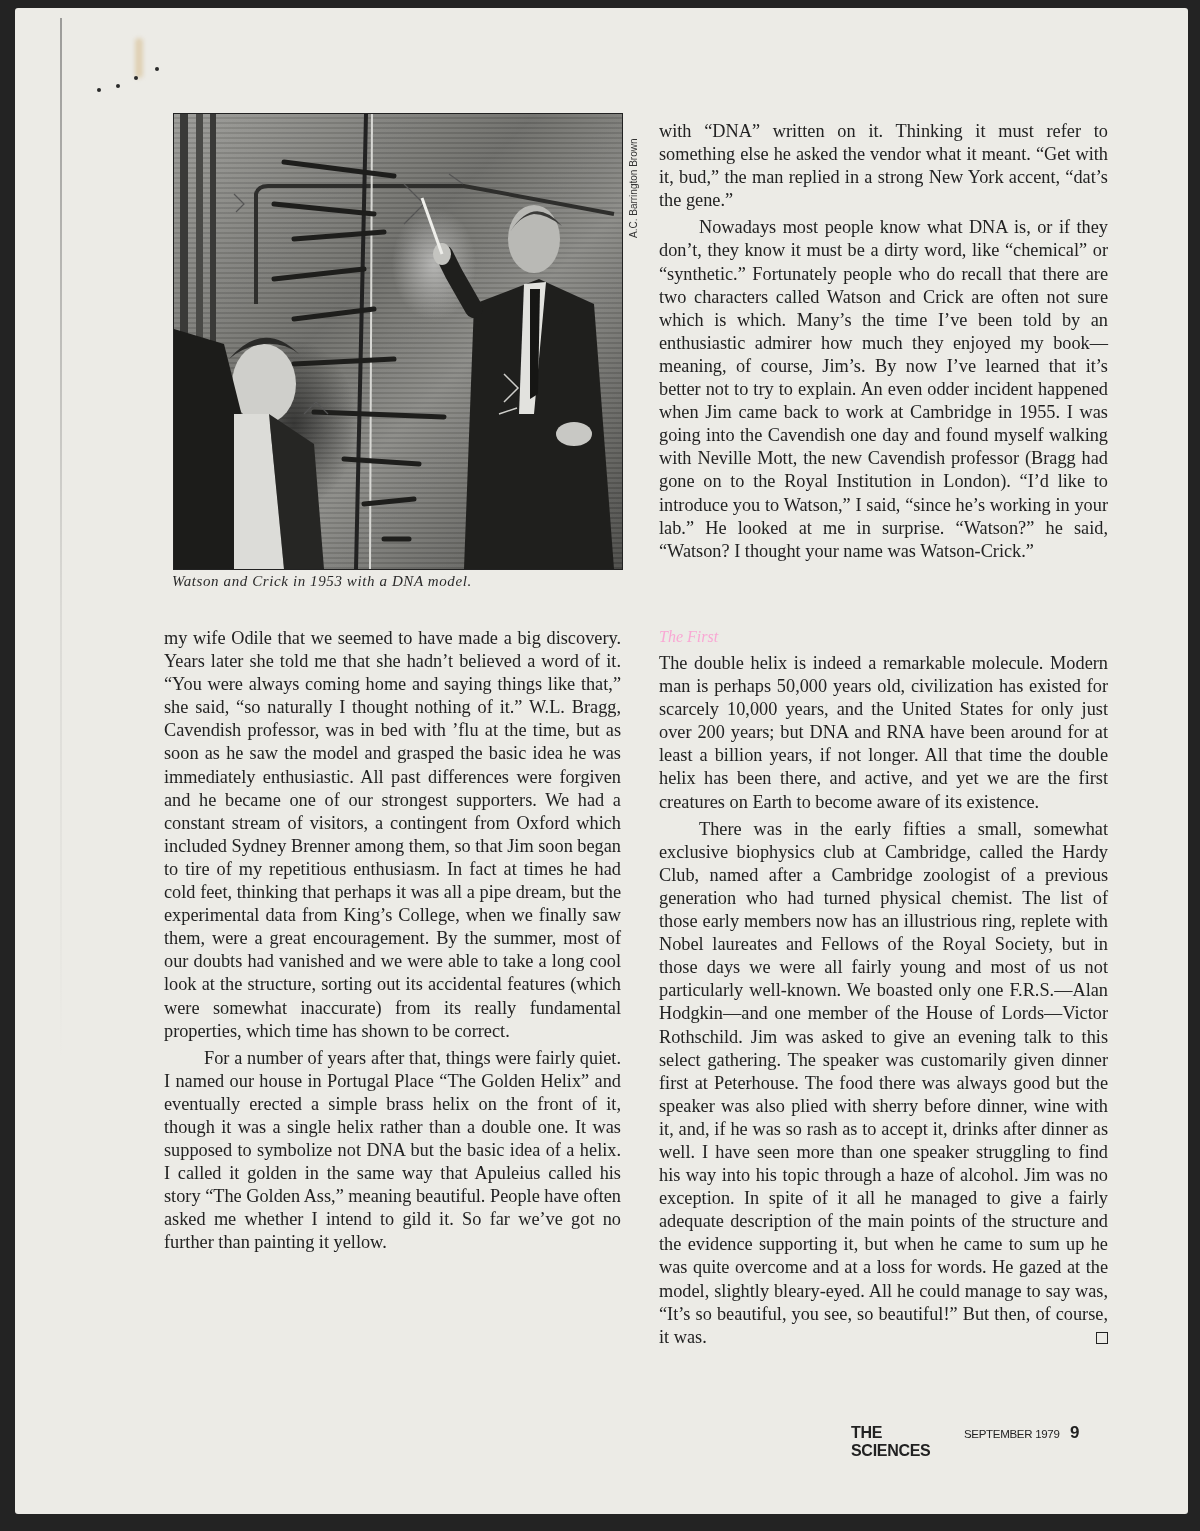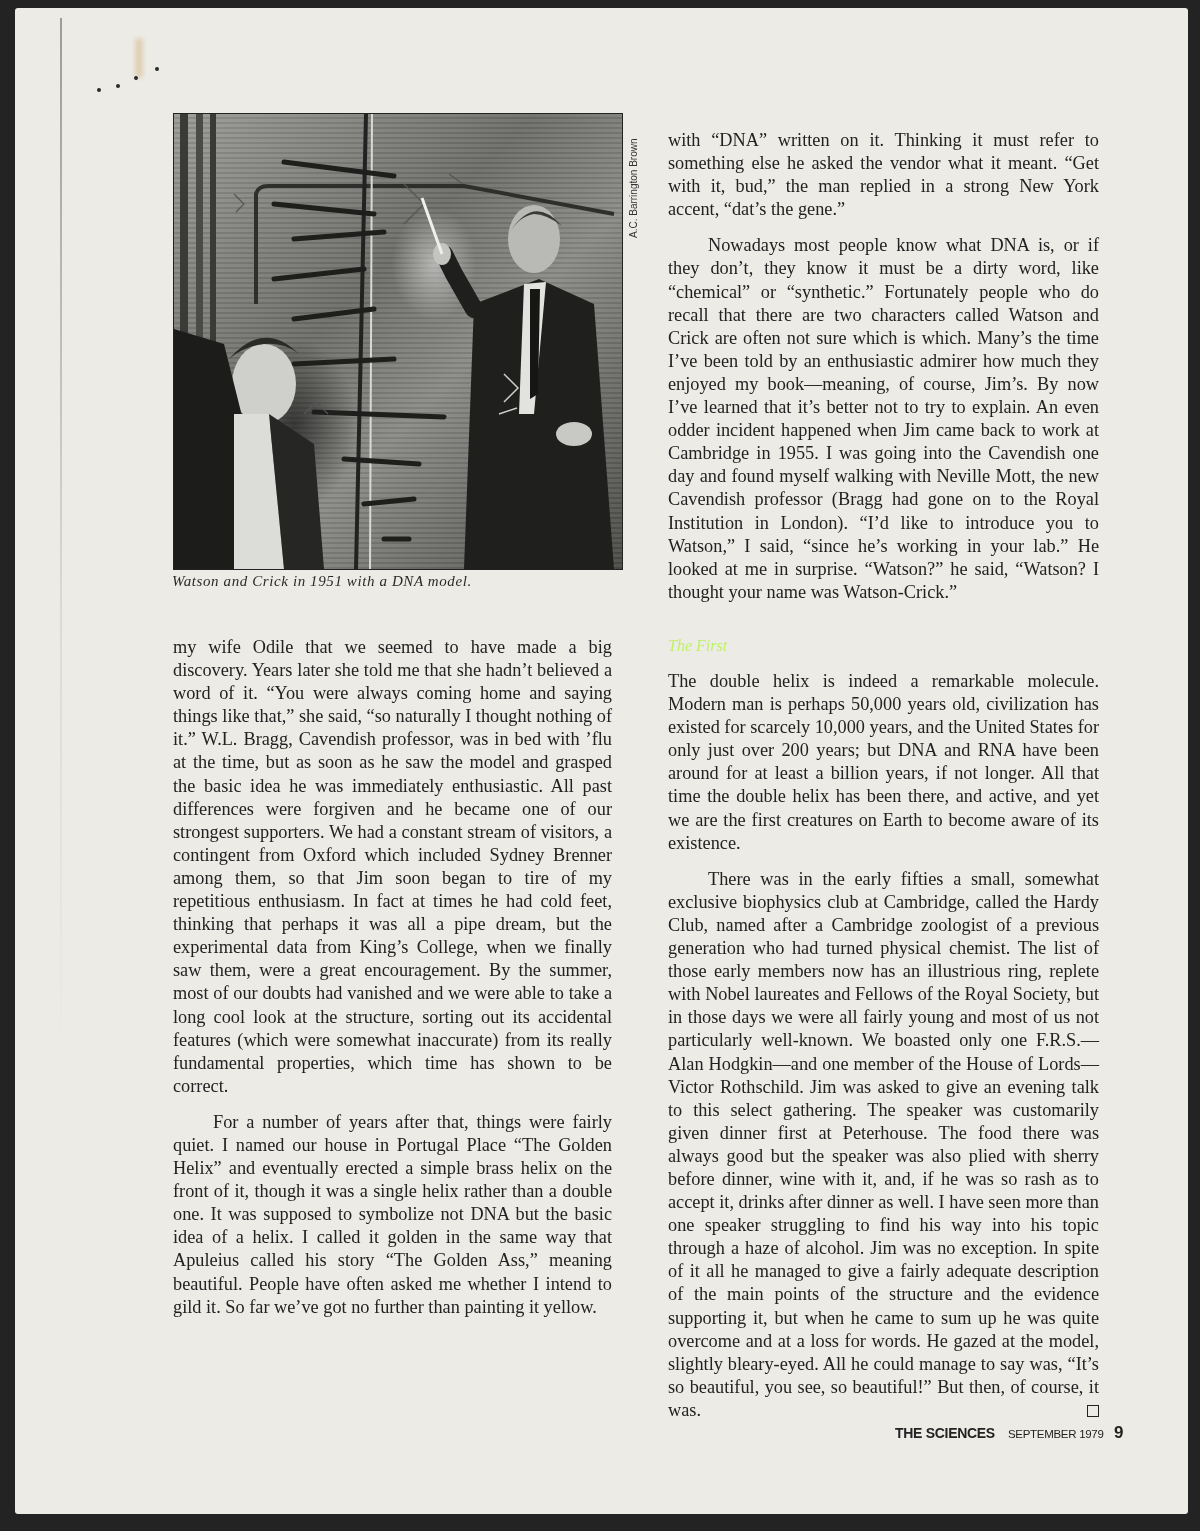--- a/index.html
+++ b/index.html
@@ -66,39 +66,39 @@
 
   
   .col {
     position: absolute;
     font-size: 18.3px;
     line-height: 23.1px;
     color: #222;
     text-align: justify;
     hyphens: manual;
   }
-  .col p { margin: 13px; text-indent: 0; }
+  .col p { margin: 4px; text-indent: 0; }
   .col p.indent { text-indent: 40px; }
   .col-left { left: 160px; top: 623px; width: 465px; }
   .col-right-top { left: 655px; top: 116px; width: 457px; }
   .col-right-bottom { left: 655px; top: 622px; width: 457px; }
-  .subhead { font-style: italic; font-size: 16px; line-height: 22px; color: #bef264; margin: 0; }
+  .subhead { font-style: italic; font-size: 16px; line-height: 22px; color: #f9a8d4; margin: 0; }
   .end-mark {
     display: inline-block; width: 10px; height: 10px;
     border: 1.5px solid #222; float: right; margin-top: 6px;
   }
 
   .footer {
     position: absolute;
     left: 851px; top: 1423px;
     font-family: "Liberation Sans", "DejaVu Sans", sans-serif;
     color: #222;
     display: flex; align-items: baseline; gap: 0;
   }
-  .footer .mag { font-size: 14px; font-weight: bold; letter-spacing: -0.3px; width: 113px; margin-left: 44px; }
+  .footer .mag { font-size: 16px; font-weight: bold; letter-spacing: -0.3px; width: 113px; }
   .footer .date { font-size: 11.5px; font-weight: normal; letter-spacing: -0.3px; width: 106px; }
   .footer .pnum { font-size: 17px; font-weight: bold; }
 </style>
 </head>
 <body>
 
 <div class="page">
   <div class="fold-line"></div>
   <div class="stain"></div>
   <div class="dot" style="left:82px;top:80px"></div>
@@ -147,21 +147,21 @@
     <path d="M356 175 L366 175 L364 280 L356 285 Z" fill="#161614"></path>
     <path d="M300 195 L280 160 L270 140" stroke="#1f1f1d" stroke-width="18" stroke-linecap="round" fill="none"></path>
     <ellipse cx="268" cy="140" rx="9" ry="11" fill="#c4c4c0"></ellipse>
     <line x1="268" y1="140" x2="248" y2="84" stroke="#efefeb" stroke-width="3"></line>
     <ellipse cx="400" cy="320" rx="18" ry="12" fill="#c8c8c4"></ellipse>
     <path d="M330 260 l14 14 l-14 14 M325 300 l18 -6" stroke="#cfcfcb" stroke-width="1.5" fill="none"></path>
   </svg>
 </div>
 
 <div class="credit">A.C. Barrington Brown</div>
-<div class="caption">Watson and Crick in 1951 with a DNA model.</div>
+<div class="caption">Watson and Crick in 1953 with a DNA model.</div>
 
 <div class="col col-right-top">
   <p>with “DNA” written on it. Thinking it must refer to something else he asked the vendor what it meant. “Get with it, bud,” the man replied in a strong New York accent, “dat’s the gene.”</p>
   <p class="indent">Nowadays most people know what DNA is, or if they don’t, they know it must be a dirty word, like “chemical” or “synthetic.” Fortunately people who do recall that there are two characters called Watson and Crick are often not sure which is which. Many’s the time I’ve been told by an enthusiastic admirer how much they enjoyed my book—meaning, of course, Jim’s. By now I’ve learned that it’s better not to try to explain. An even odder incident happened when Jim came back to work at Cambridge in 1955. I was going into the Cavendish one day and found myself walking with Neville Mott, the new Cavendish professor (Bragg had gone on to the Royal Institution in London). “I’d like to introduce you to Watson,” I said, “since he’s working in your lab.” He looked at me in surprise. “Watson?” he said, “Watson? I thought your name was Watson-Crick.”</p>
 </div>
 
 <div class="col col-left">
   <p>my wife Odile that we seemed to have made a big discovery. Years later she told me that she hadn’t believed a word of it. “You were always coming home and saying things like that,” she said, “so naturally I thought nothing of it.” W.L. Bragg, Cavendish professor, was in bed with ’flu at the time, but as soon as he saw the model and grasped the basic idea he was immediately enthusiastic. All past differences were forgiven and he became one of our strongest supporters. We had a constant stream of visitors, a contingent from Oxford which included Sydney Brenner among them, so that Jim soon began to tire of my repetitious enthusiasm. In fact at times he had cold feet, thinking that perhaps it was all a pipe dream, but the experimental data from King’s College, when we finally saw them, were a great encouragement. By the summer, most of our doubts had vanished and we were able to take a long cool look at the structure, sorting out its accidental features (which were somewhat inaccurate) from its really fundamental properties, which time has shown to be correct.</p>
   <p class="indent">For a number of years after that, things were fairly quiet. I named our house in Portugal Place “The Golden Helix” and eventually erected a simple brass helix on the front of it, though it was a single helix rather than a double one. It was supposed to symbolize not DNA but the basic idea of a helix. I called it golden in the same way that Apuleius called his story “The Golden Ass,” meaning beautiful. People have often asked me whether I intend to gild it. So far we’ve got no further than painting it yellow.</p>
 </div>

